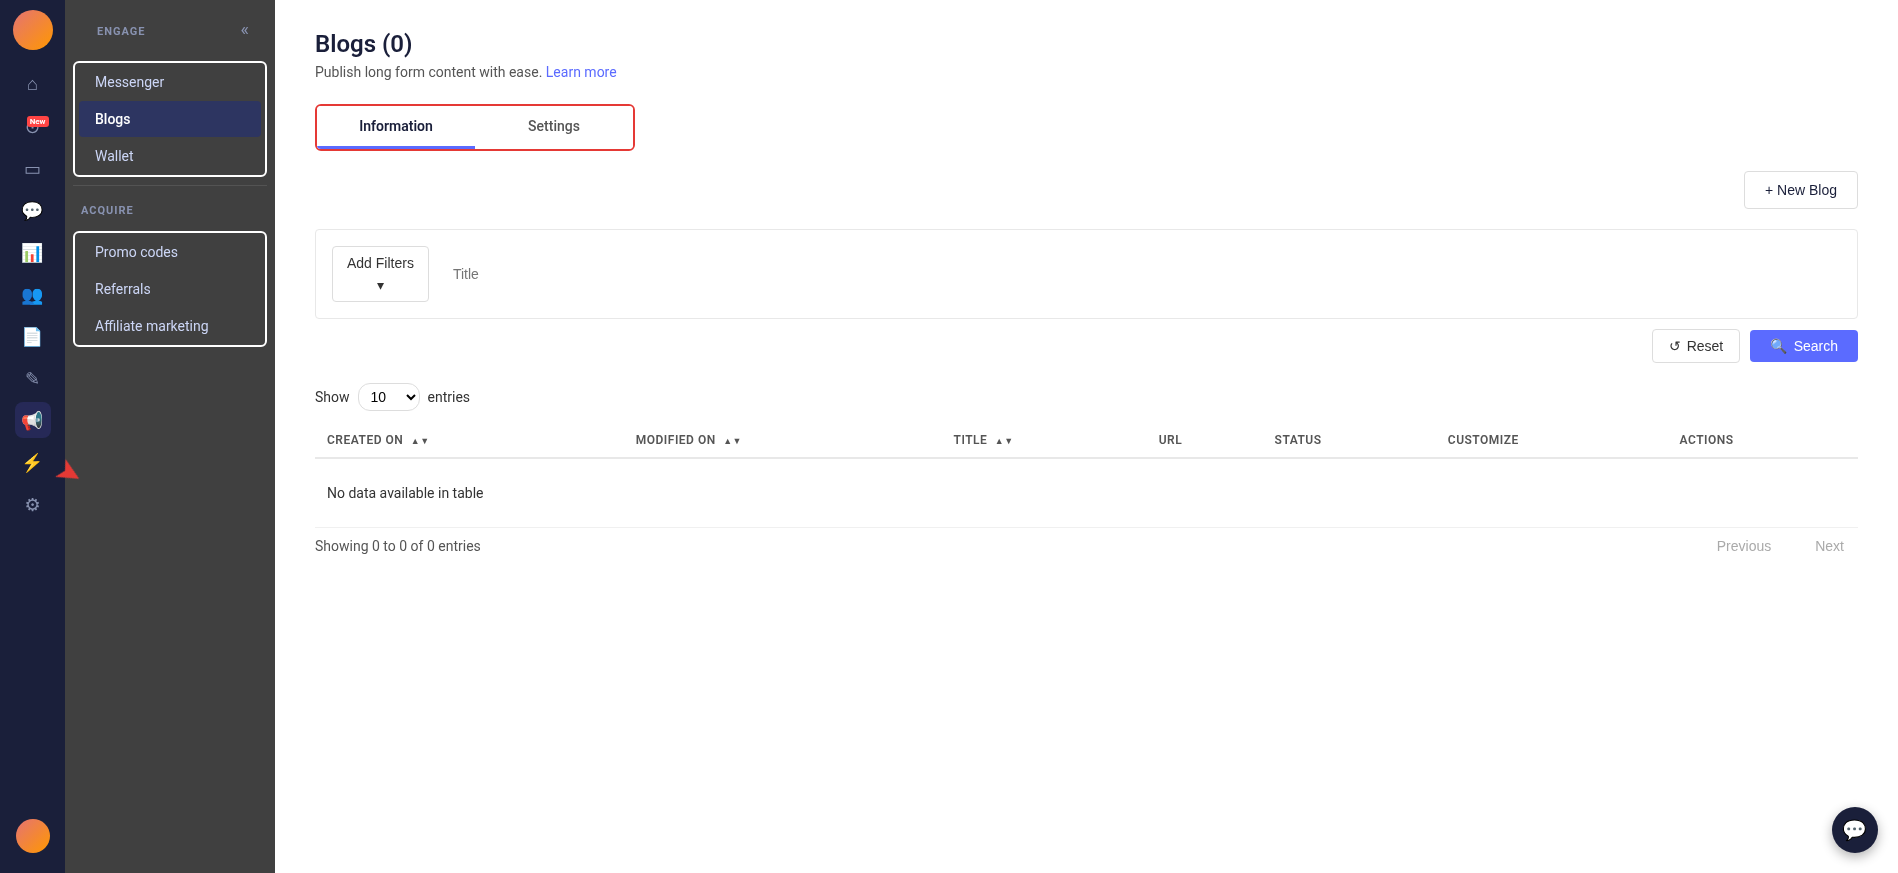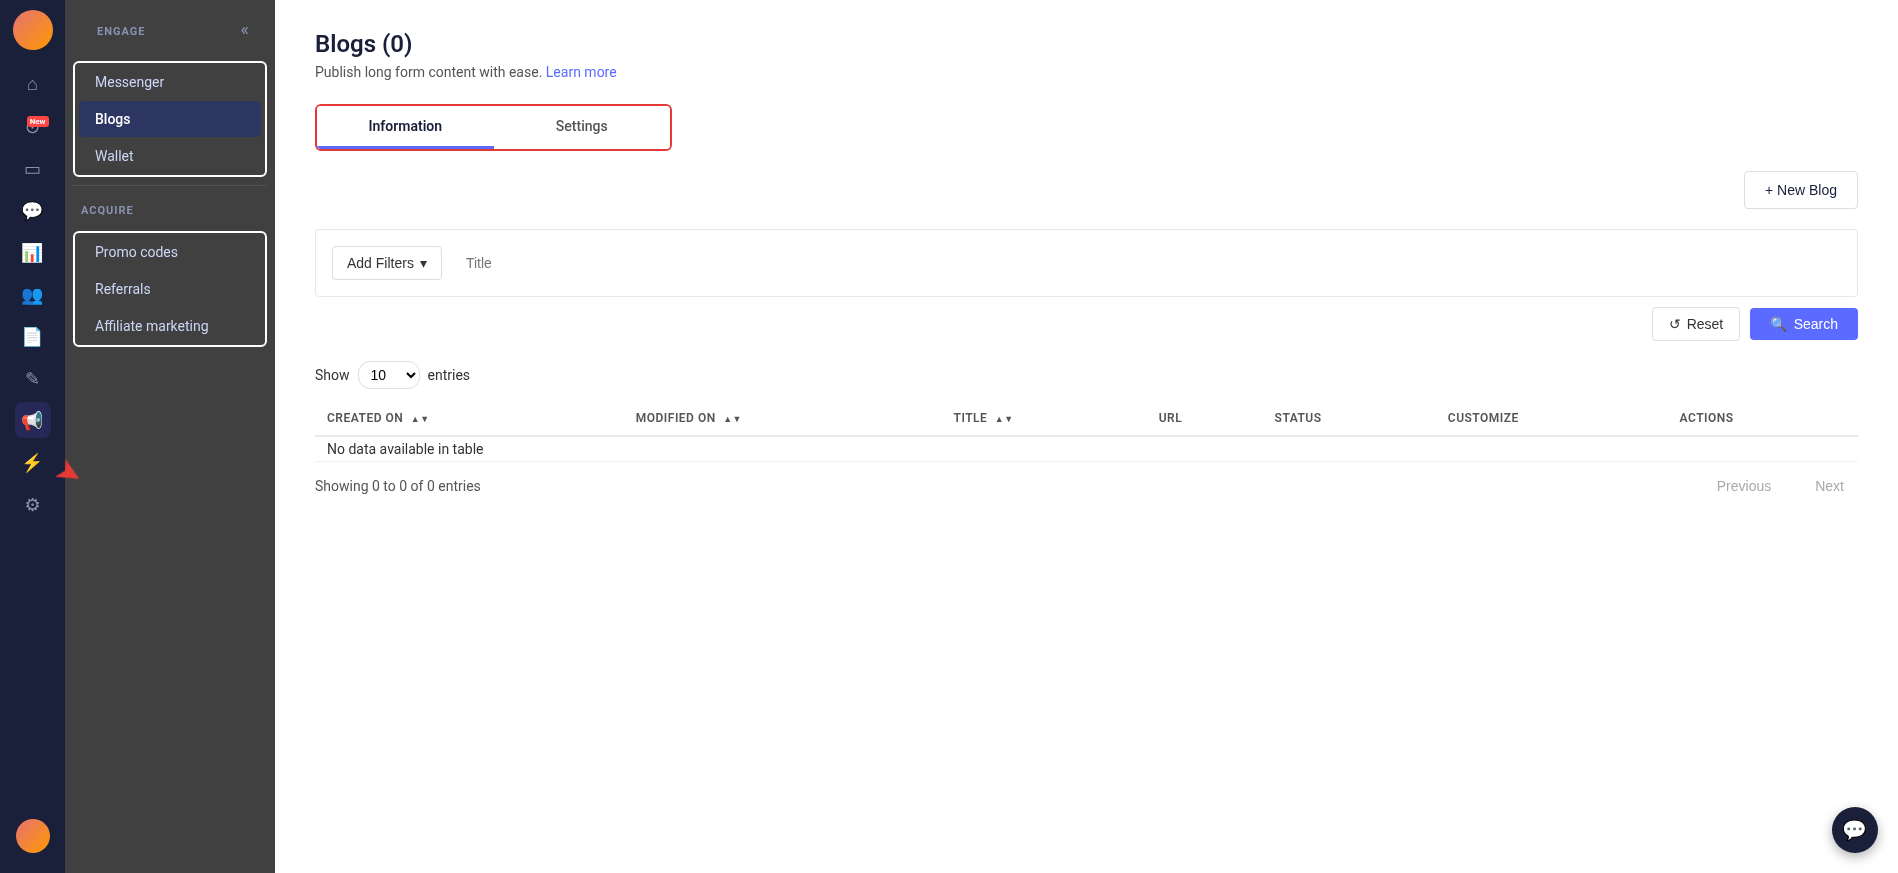--- a/index.html
+++ b/index.html
@@ -78,21 +78,21 @@
 
     .page-title {
       font-size: 24px; font-weight: 600; color: #1a1f3a; margin-bottom: 6px;
     }
     .page-subtitle { font-size: 14px; color: #555; }
     .page-subtitle a { color: #5b6bff; text-decoration: none; }
 
     
     .tabs {
       display: flex; border: 2px solid #e53935; border-radius: 6px;
-      width: 357px; margin-top: 24px; overflow: hidden;
+      width: 320px; margin-top: 24px; overflow: hidden;
     }
     .tab {
       flex: 1; padding: 12px 16px; text-align: center;
       font-size: 14px; font-weight: 500; cursor: pointer; color: #555;
       background: #fff;
     }
     .tab.active {
       color: #1a1f3a; font-weight: 600;
       border-bottom: 3px solid #5b6bff;
     }
@@ -110,21 +110,21 @@
 
     
     .filter-row {
       display: flex; align-items: center; gap: 12px;
       margin-top: 20px; padding: 16px; background: #fff;
       border: 1px solid #e8e8e8; border-radius: 4px;
     }
     .add-filters-btn {
       display: flex; align-items: center; gap: 6px;
       padding: 8px 14px; background: #fff; border: 1px solid #ddd;
-      border-radius: 4px; font-size: 14px; color: #333; cursor: pointer;
+      border-radius: 4px; font-size: 14px; color: #333; cursor: pointer; flex-direction: column;
     }
     .filter-title-input {
       flex: 1; padding: 8px 12px; border: none; outline: none;
       font-size: 14px; color: #aaa; background: transparent;
     }
 
     
     .search-row {
       display: flex; justify-content: flex-end; gap: 10px;
       margin-top: 10px; align-items: center;
@@ -156,27 +156,27 @@
       font-size: 13px;
     }
     .data-table th {
       padding: 10px 12px; text-align: left; color: #555;
       font-weight: 600; font-size: 12px; text-transform: uppercase;
       letter-spacing: 0.5px; border-bottom: 2px solid #e8e8e8;
       background: #fff;
     }
     .data-table th .sort-icons { display: inline-flex; flex-direction: column; margin-left: 4px; font-size: 9px; line-height: 1; }
     .data-table td {
-      padding: 4px 12px; color: #333; border-bottom: 1px solid #f0f0f0;
+      padding: 26px 12px; color: #333; border-bottom: 1px solid #f0f0f0;
     }
     .no-data { text-align: left; color: #555; font-size: 14px; }
 
     .pagination-row {
       display: flex; justify-content: space-between; align-items: center;
-      margin-top: 10px; font-size: 14px; color: #555;
+      margin-top: 4px; font-size: 14px; color: #555;
     }
     .pagination-btns { display: flex; gap: 16px; }
     .page-btn {
       padding: 6px 14px; border-radius: 4px; cursor: pointer;
       font-size: 14px; color: #aaa; background: transparent; border: none;
     }
 
     
     .arrow-annotation {
       position: absolute;

